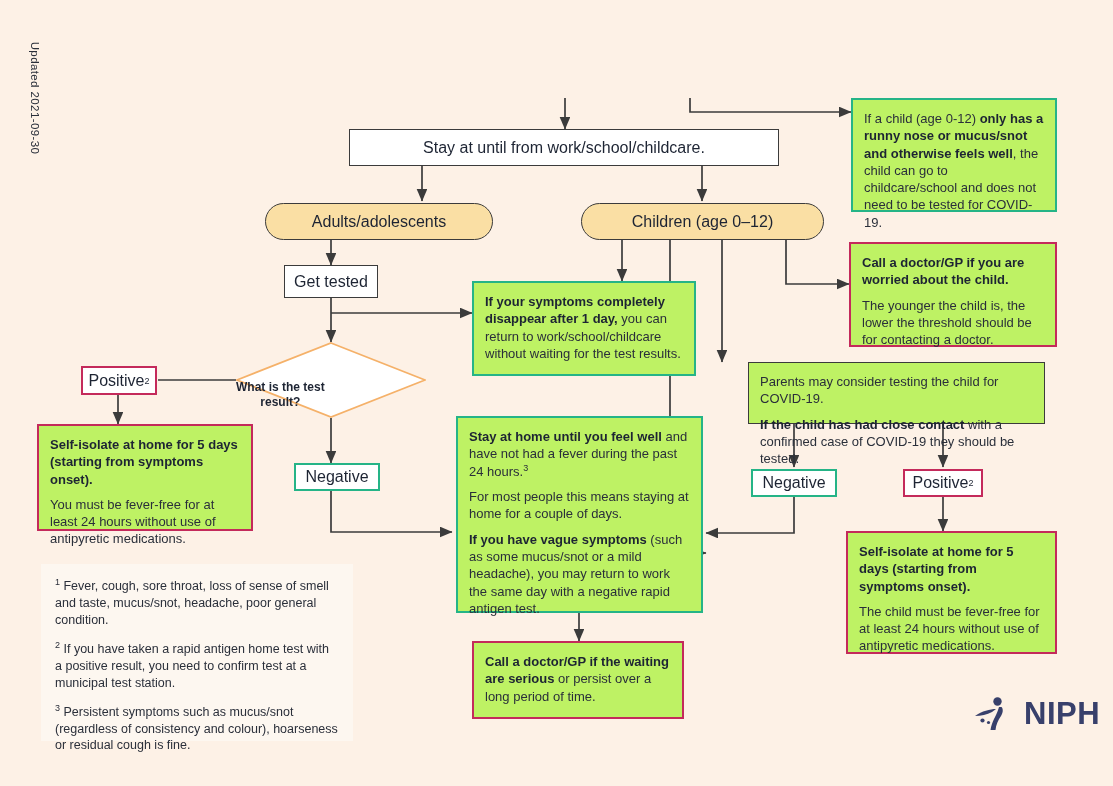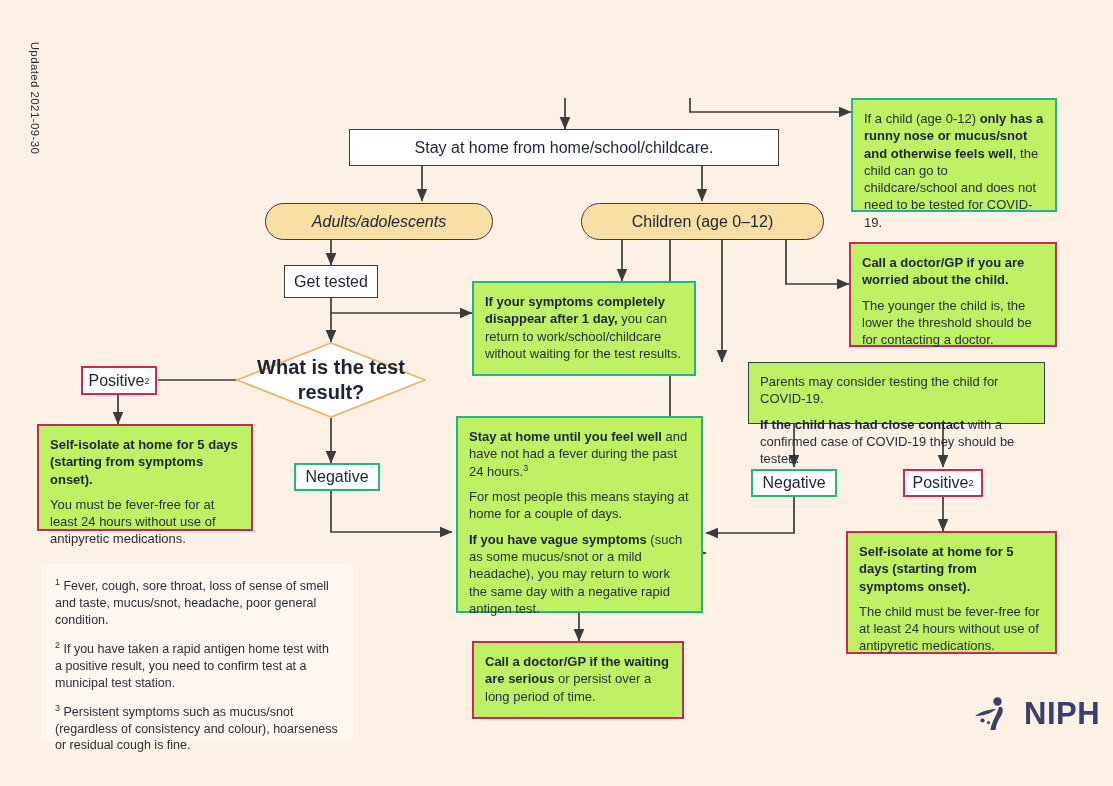--- a/index.html
+++ b/index.html
@@ -34,23 +34,23 @@
   .pill{
     background:#fadfa4;border:1.6px solid #3b3b3b;border-radius:22px;
     display:flex;align-items:center;justify-content:center;
     font-size:16px;color:#1d2433;
   }
 
   
   .diamond-wrap{position:absolute;}
   .diamond-wrap svg{position:absolute;left:0;top:0;}
   .diamond-label{
-    position:absolute;left:0;top:0;width:100%;height:100%;
-    display:flex;align-items:center;justify-content:center;text-align:center;
-    font-weight:bold;font-size:20px;color:#1d2433;line-height:1.25;
+    position:absolute;left:0;top:15px;width:100%;height:100%;
+    display:flex;align-items:center;justify-content:flex-start;text-align:center;
+    font-weight:bold;font-size:12px;color:#1d2433;line-height:1.25;
   }
 
   
   .box{
     position:absolute;box-sizing:border-box;background:#bef264;
     padding:10px 11px;font-size:13px;line-height:1.33;color:#2a2f3a;
   }
   .box.teal{border:2px solid #25b487;}
   .box.red{border:2px solid #c42a5b;}
   .box.plain{border:1.5px solid #3b3b3b;}
@@ -145,24 +145,24 @@
   </svg>
 
   <div class="stamp">Updated 2021-09-30</div>
 
 
   <div class="box teal" style="left:851px;top:98px;width:206px;height:114px;">
     <p><span>If a child (age 0-12) </span><b>only has a runny nose or mucus/snot and otherwise feels well</b><span>, the child can go to childcare/school and does not need to be tested for COVID-19.</span></p>
   </div>
 
   <div class="node rect-dark" style="left:349px;top:129px;width:430px;height:37px;">
-    <span>Stay at home from home/school/childcare.</span>
-  </div>
-
-  <div class="node pill" style="left:265px;top:203px;width:228px;height:37px;font-style:italic;">
+    <span>Stay at until from work/school/childcare.</span>
+  </div>
+
+  <div class="node pill" style="left:265px;top:203px;width:228px;height:37px;">
     <span>Adults/adolescents</span>
   </div>
 
   <div class="node pill" style="left:581px;top:203px;width:243px;height:37px;">
     <span>Children (age 0–12)</span>
   </div>
 
   <div class="node rect-dark" style="left:284px;top:265px;width:94px;height:33px;">
     <span>Get tested</span>
   </div>

